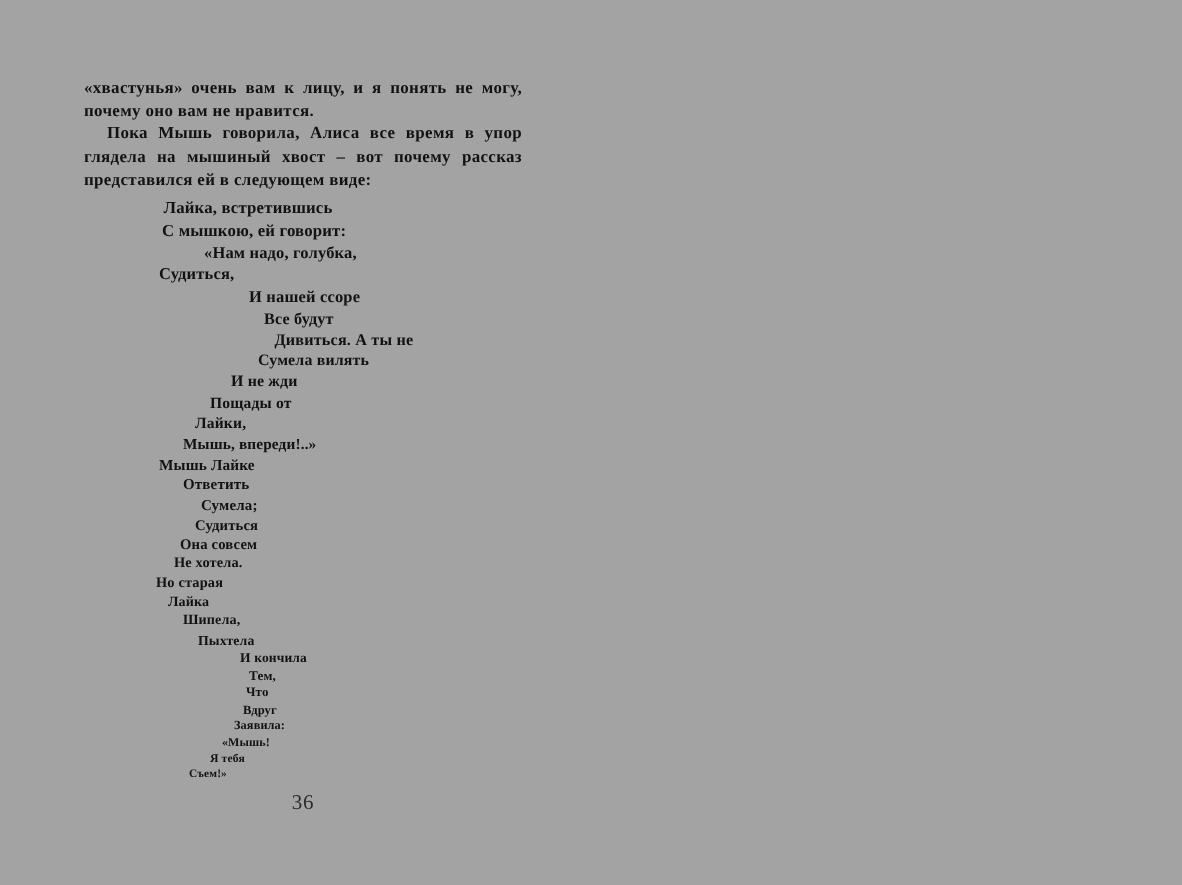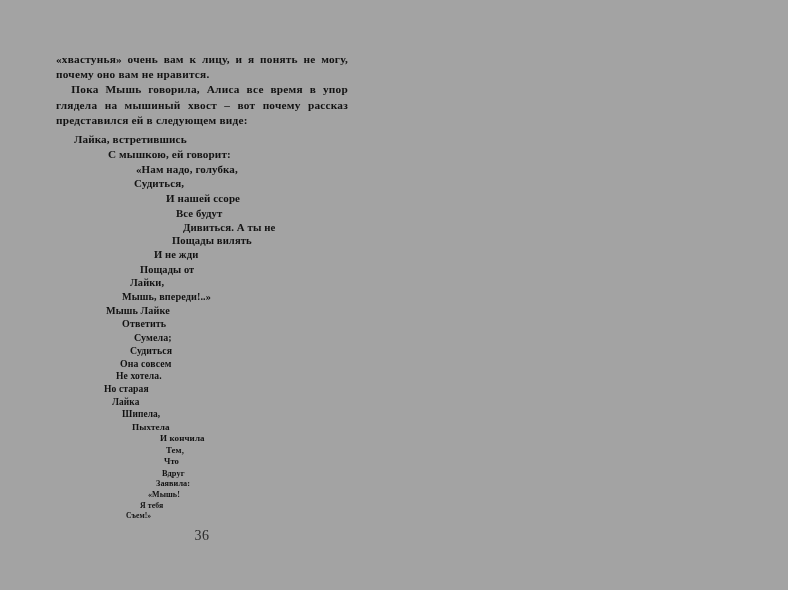--- a/index.html
+++ b/index.html
@@ -81,28 +81,28 @@
 <div id="page">
 
   <div class="page-half" id="page-left">
 
     <div class="prose" id="left-intro">
       <p>«хвастунья» очень вам к лицу, и я понять не могу, почему оно вам не нравится.</p>
       <p class="indent">Пока Мышь говорила, Алиса все время в упор глядела на мышиный хвост – вот почему рассказ представился ей в следующем виде:</p>
     </div>
 
     <div id="tail-poem">
-        <span class="tail-line" style="margin-left: 18px; font-size: 11.2px; line-height: 14.896px;">Лайка, встретившись</span>
+        <span class="tail-line" style="margin-left: 53px; font-size: 11.2px; line-height: 14.896px;">Лайка, встретившись</span>
         <span class="tail-line" style="margin-left: 52px; font-size: 11.2px; line-height: 14.896px;">С мышкою, ей говорит:</span>
         <span class="tail-line" style="margin-left: 80px; font-size: 11px; line-height: 14.63px;">«Нам надо, голубка,</span>
-        <span class="tail-line" style="margin-left: 78px; font-size: 11px; line-height: 14.63px;">Судиться,</span>
+        <span class="tail-line" style="margin-left: 50px; font-size: 11px; line-height: 14.63px;">Судиться,</span>
         <span class="tail-line" style="margin-left: 110px; font-size: 11px; line-height: 14.63px;">И нашей ссоре</span>
         <span class="tail-line" style="margin-left: 120px; font-size: 10.8px; line-height: 14.364px;">Все будут</span>
         <span class="tail-line" style="margin-left: 127px; font-size: 10.8px; line-height: 14.364px;">Дивиться. А ты не</span>
-        <span class="tail-line" style="margin-left: 116px; font-size: 10.6px; line-height: 14.098px;">Пощады вилять</span>
+        <span class="tail-line" style="margin-left: 116px; font-size: 10.6px; line-height: 14.098px;">Сумела вилять</span>
         <span class="tail-line" style="margin-left: 98px; font-size: 10.6px; line-height: 14.098px;">И не жди</span>
         <span class="tail-line" style="margin-left: 84px; font-size: 10.4px; line-height: 13.832px;">Пощады от</span>
         <span class="tail-line" style="margin-left: 74px; font-size: 10.4px; line-height: 13.832px;">Лайки,</span>
         <span class="tail-line" style="margin-left: 66px; font-size: 10.2px; line-height: 13.566px; font-family: Liberation Serif, serif;">Мышь, впереди!..»</span>
         <span class="tail-line" style="margin-left: 50px; font-size: 10.2px; line-height: 13.566px;">Мышь Лайке</span>
         <span class="tail-line" style="margin-left: 66px; font-size: 10px; line-height: 13.3px;">Ответить</span>
         <span class="tail-line" style="margin-left: 78px; font-size: 10px; line-height: 13.3px;">Сумела;</span>
         <span class="tail-line" style="margin-left: 74px; font-size: 9.8px; line-height: 13.034px;">Судиться</span>
         <span class="tail-line" style="margin-left: 64px; font-size: 9.8px; line-height: 13.034px;">Она совсем</span>
         <span class="tail-line" style="margin-left: 60px; font-size: 9.6px; line-height: 12.768px;">Не хотела.</span>

